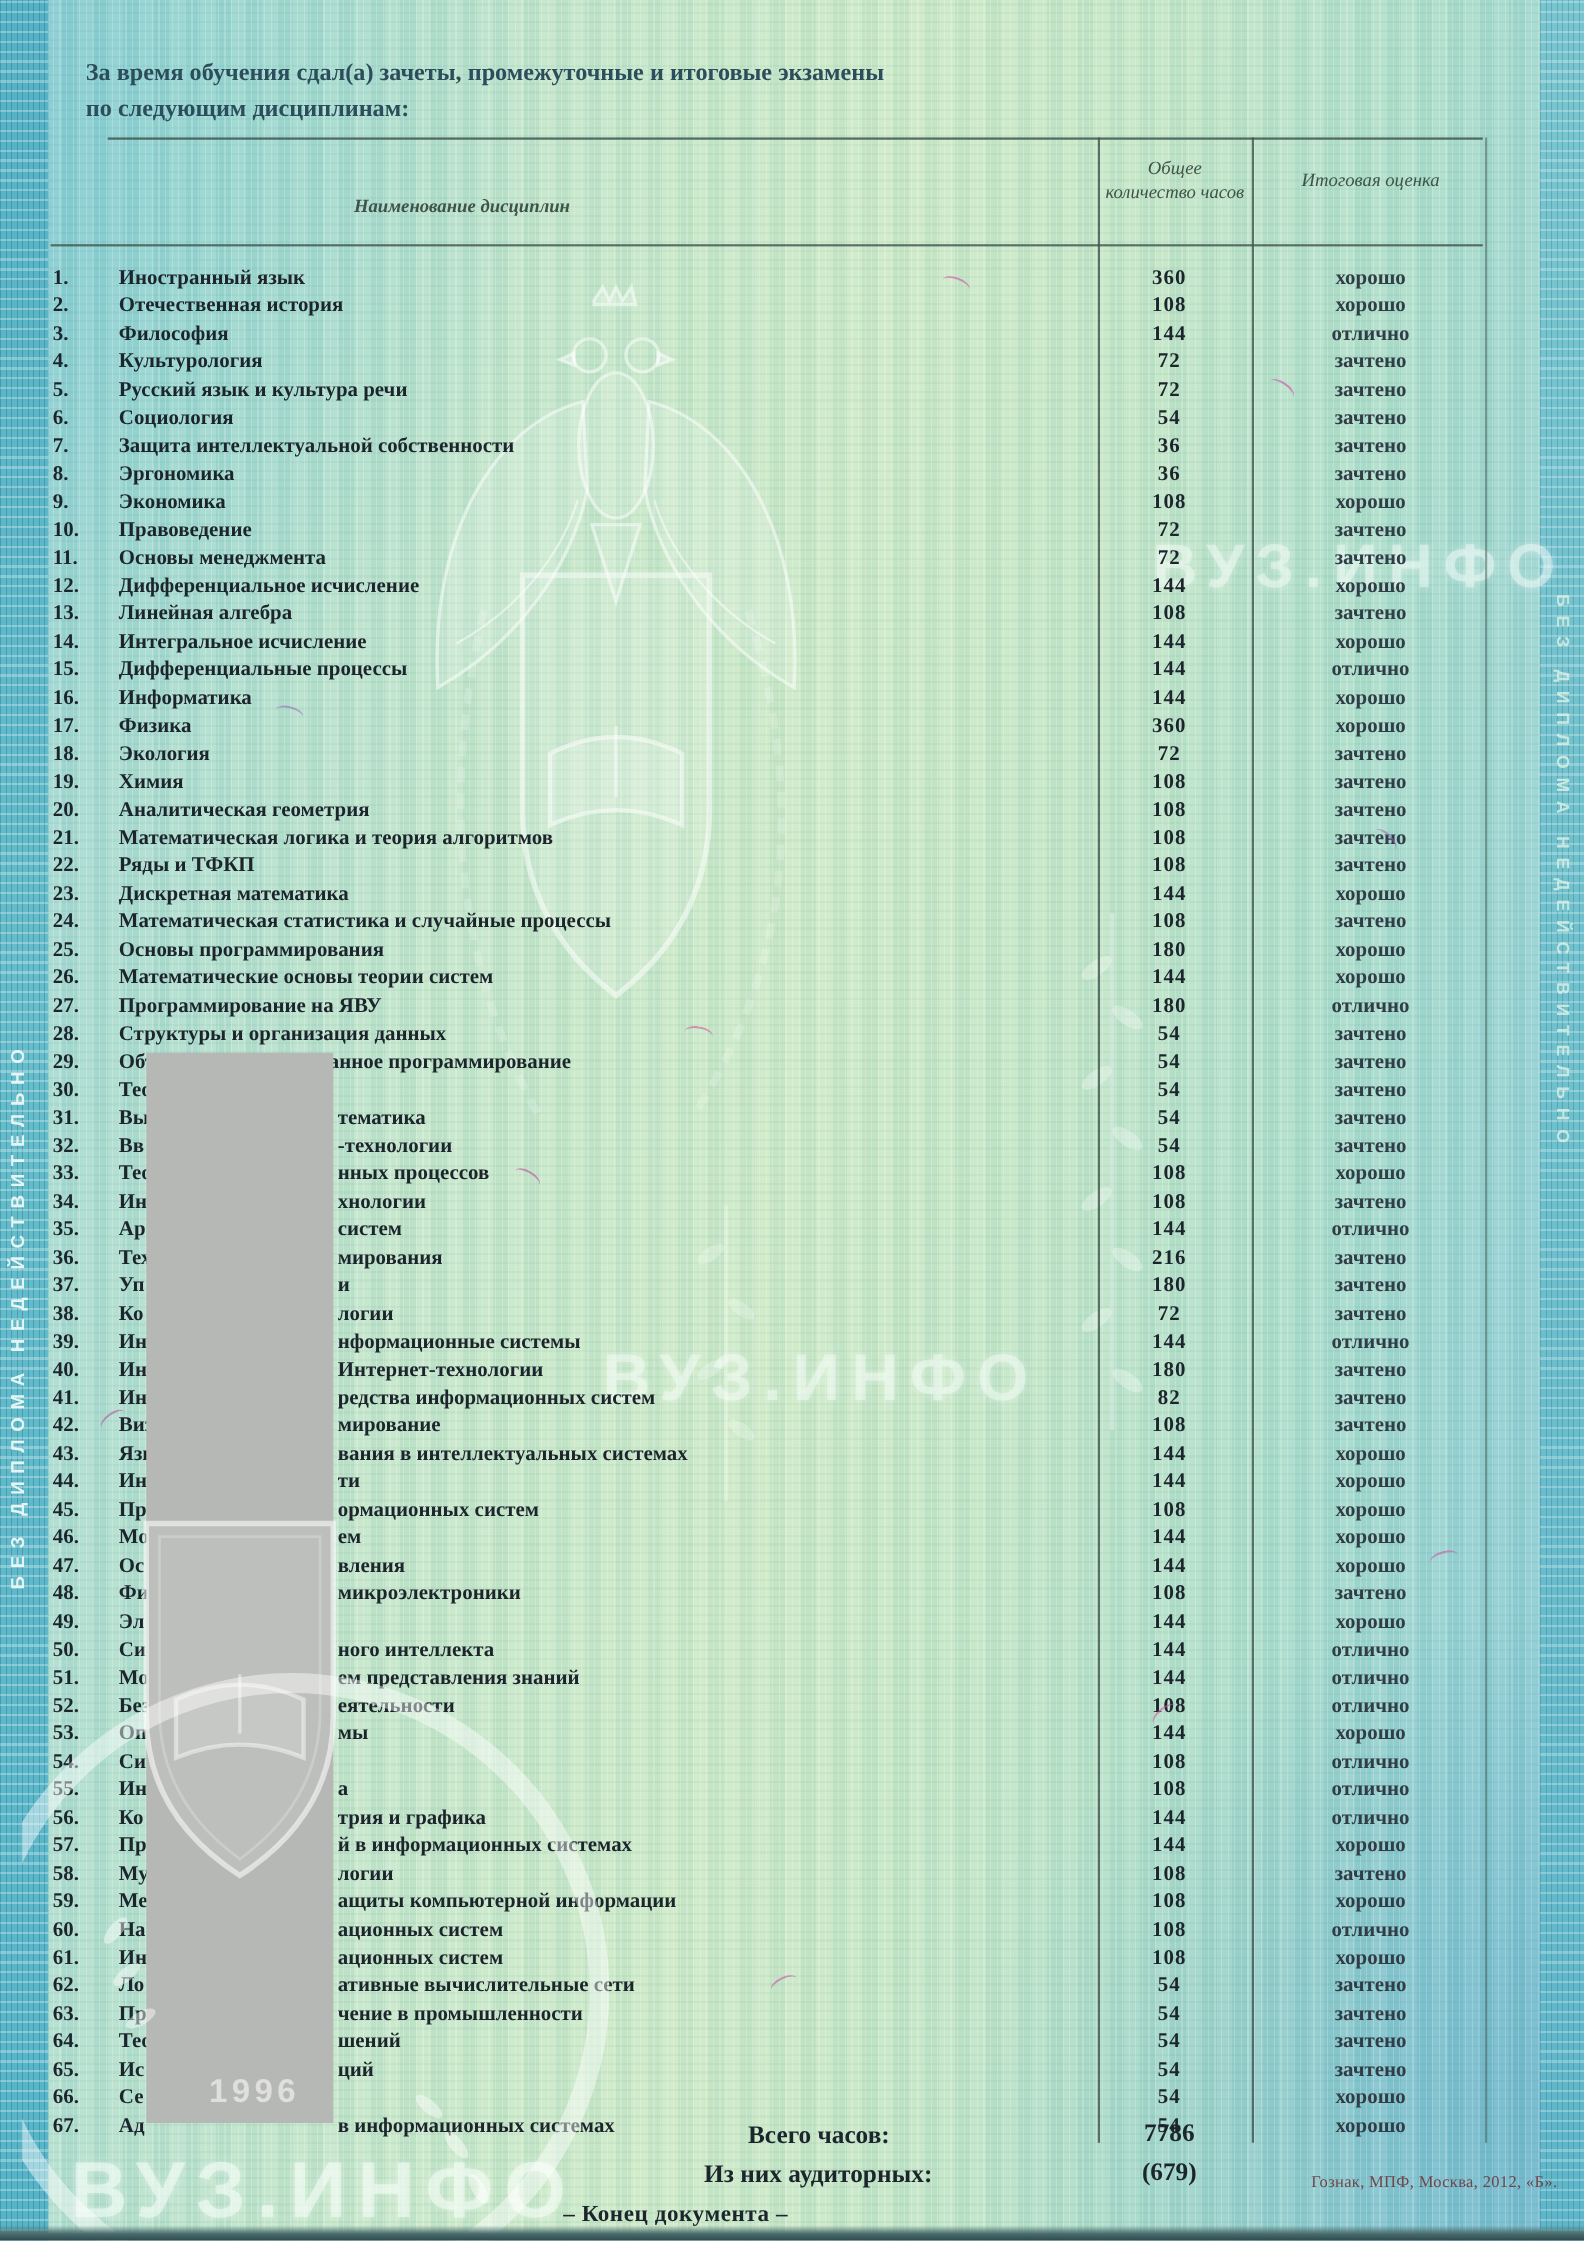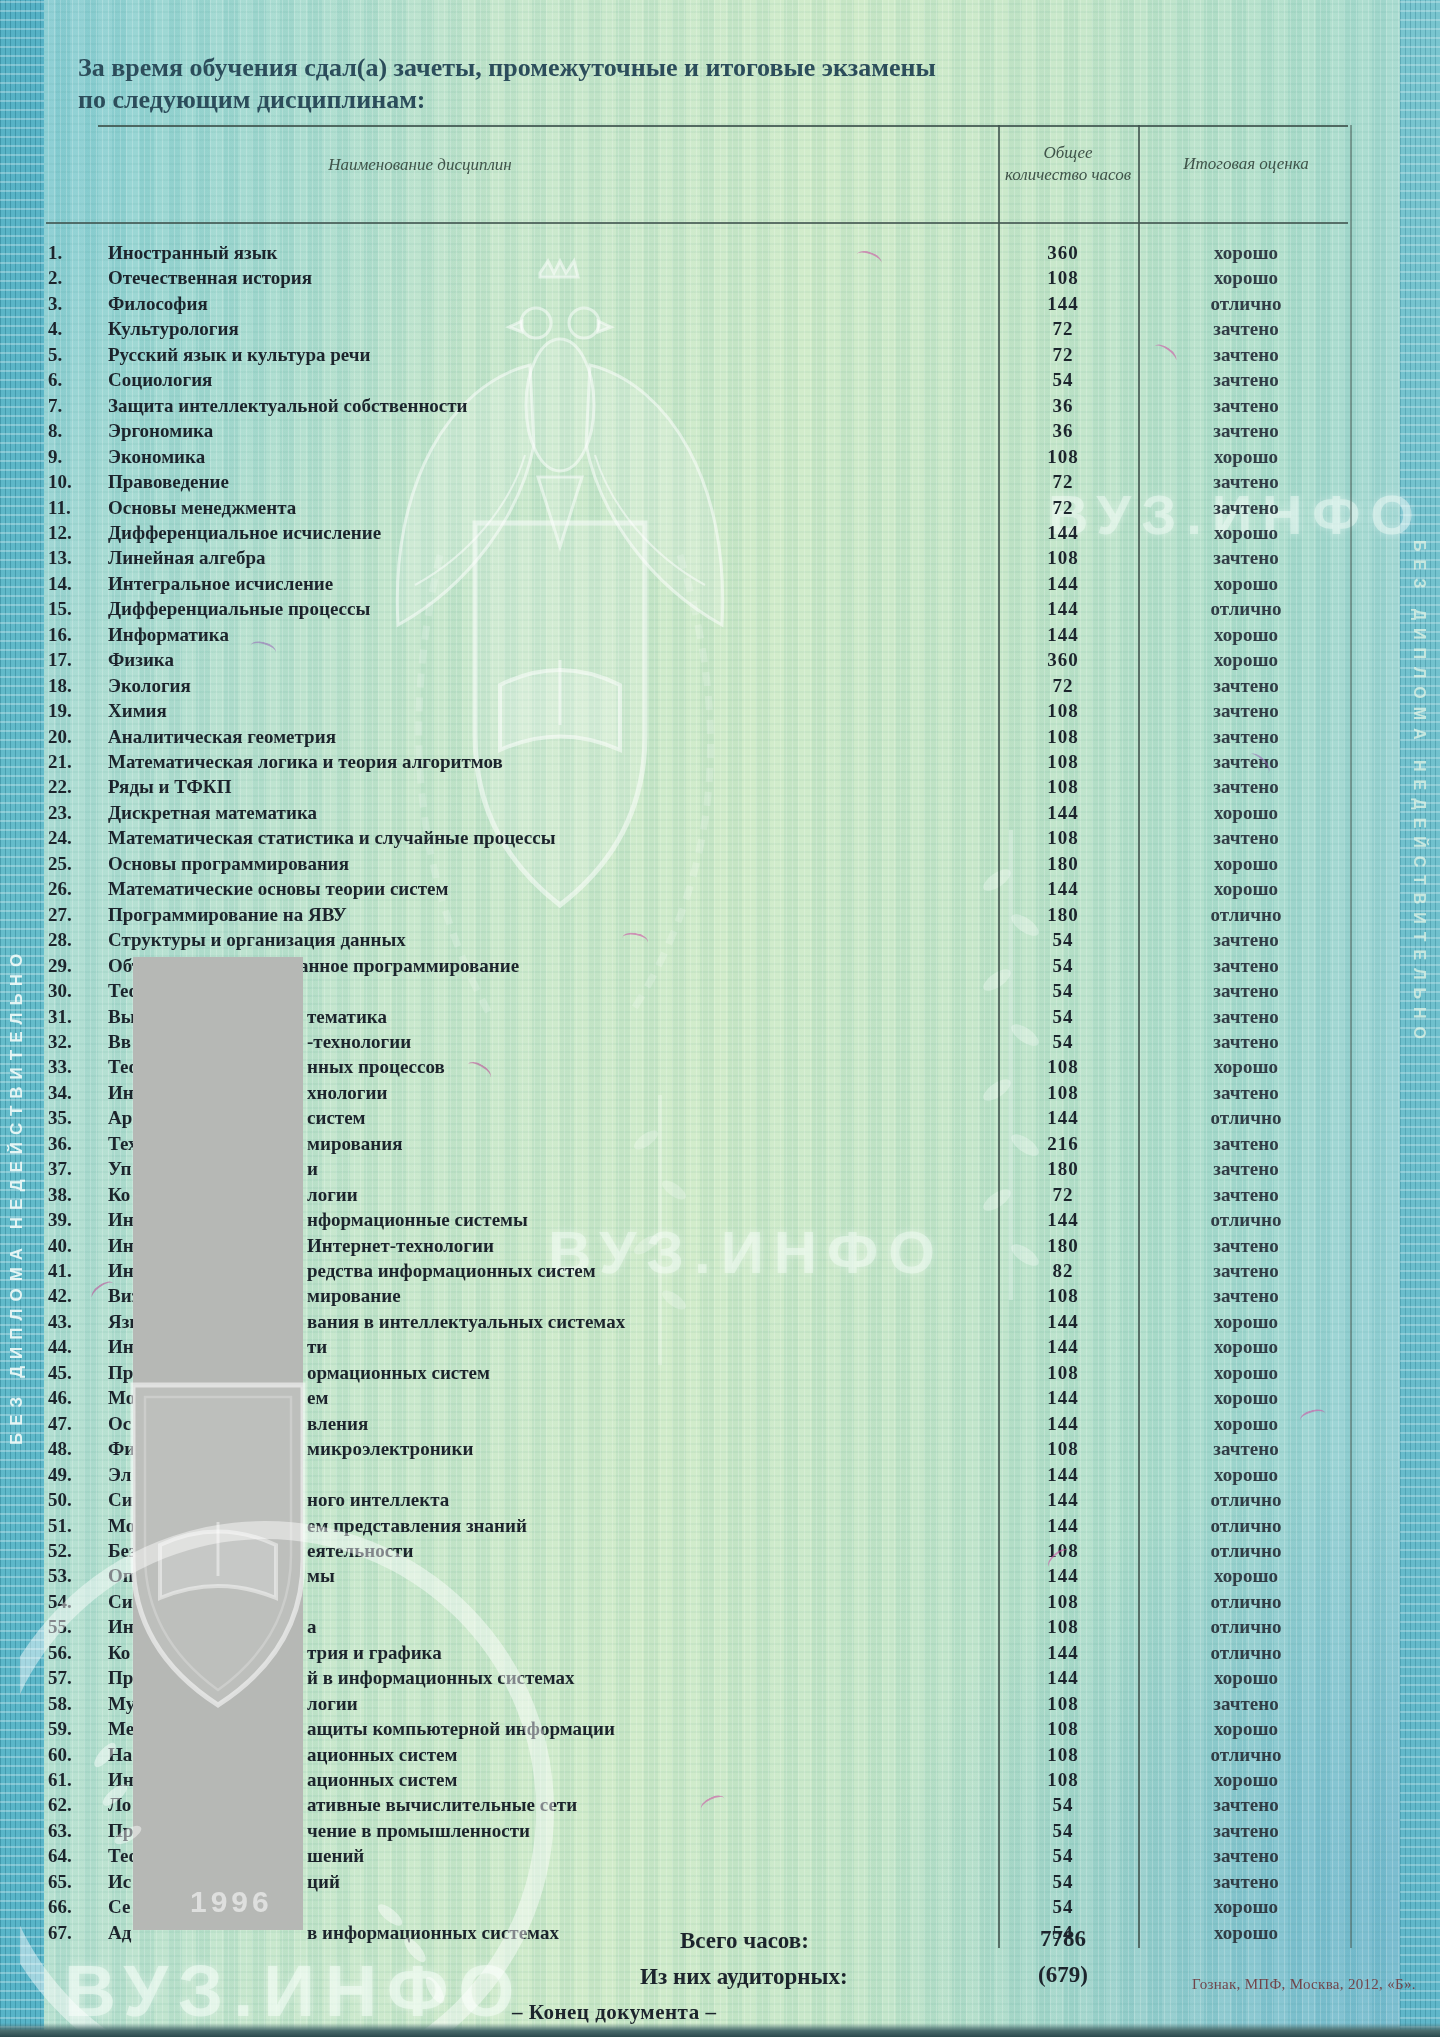--- a/index.html
+++ b/index.html
@@ -24,21 +24,21 @@
       repeating-linear-gradient(90deg, rgba(12,90,110,0.30) 0 1px, rgba(12,90,110,0) 1px 5px),
       linear-gradient(180deg,#55b1c5,#66bdcb 45%,#57b4c8);}
   .edge-right{position:absolute;right:0;top:0;width:40px;height:100%;z-index:1;
     background:
       repeating-linear-gradient(0deg, rgba(255,255,255,0.25) 0 2px, rgba(255,255,255,0) 2px 9px),
       repeating-linear-gradient(90deg, rgba(12,90,110,0.25) 0 1px, rgba(12,90,110,0) 1px 5px),
       linear-gradient(180deg,#79c5cf,#6fc0cd 50%,#5fb6c9);}
   .edge-bottom{position:absolute;left:0;bottom:0;width:100%;height:14px;z-index:5;
     background:linear-gradient(180deg, rgba(40,70,75,0) 0%, #4a6c6d 55%, #2c4a4e 100%);}
 
-  .intro{position:absolute;left:78px;color:#2c4d5b;font-weight:bold;font-size:26px;
+  .intro{position:absolute;left:78px;color:#2c4d5b;font-weight:bold;font-size:22px;
     font-family:"Liberation Serif",serif;z-index:2;white-space:nowrap;}
   .hline,.vline{position:absolute;background:#3e534d;z-index:2;}
   .colhead{position:absolute;font-style:italic;font-weight:normal;font-size:17px;line-height:22px;
     color:#3f5349;text-align:center;z-index:2;font-family:"Liberation Serif",serif;}
 
   .rows{position:absolute;inset:0;z-index:2;}
   .row{position:absolute;left:0;width:1440px;height:26px;
     font-family:"Liberation Serif",serif;font-weight:bold;font-size:19px;color:#1c242c;}
   .row .num{position:absolute;left:48px;}
   .row .nm{position:absolute;left:108px;white-space:nowrap;}
@@ -134,21 +134,21 @@
 
   <div class="intro" style="top:53px;">За время обучения сдал(а) зачеты, промежуточные и итоговые экзамены</div>
   <div class="intro" style="top:85px;">по следующим дисциплинам:</div>
 
   <div class="hline" style="left:98px;top:125px;width:1250px;height:2px;opacity:.85;"></div>
   <div class="hline" style="left:46px;top:222px;width:1302px;height:1.5px;opacity:.8;"></div>
   <div class="vline" style="left:998px;top:125px;width:1.5px;height:1823px;opacity:.8;"></div>
   <div class="vline" style="left:1138px;top:125px;width:1.5px;height:1823px;opacity:.8;"></div>
   <div class="vline" style="left:1350px;top:125px;width:1.5px;height:1823px;opacity:.5;"></div>
 
-  <div class="colhead" style="left:100px;width:640px;top:154px;">Наименование дисциплин</div>
+  <div class="colhead" style="left:100px;width:640px;top:177px;font-weight:bold;">Наименование дисциплин</div>
   <div class="colhead" style="left:1002px;width:132px;top:142px;">Общее количество часов</div>
   <div class="colhead" style="left:1146px;width:200px;top:153px;">Итоговая оценка</div>
 
   <div class="rows">
       <div class="row" style="top: 242px;">
         <span class="num">1.</span>
         <span class="nm">Иностранный язык</span>
         <span class="hrs">360</span>
         <span class="grd">хорошо</span>
       </div>

